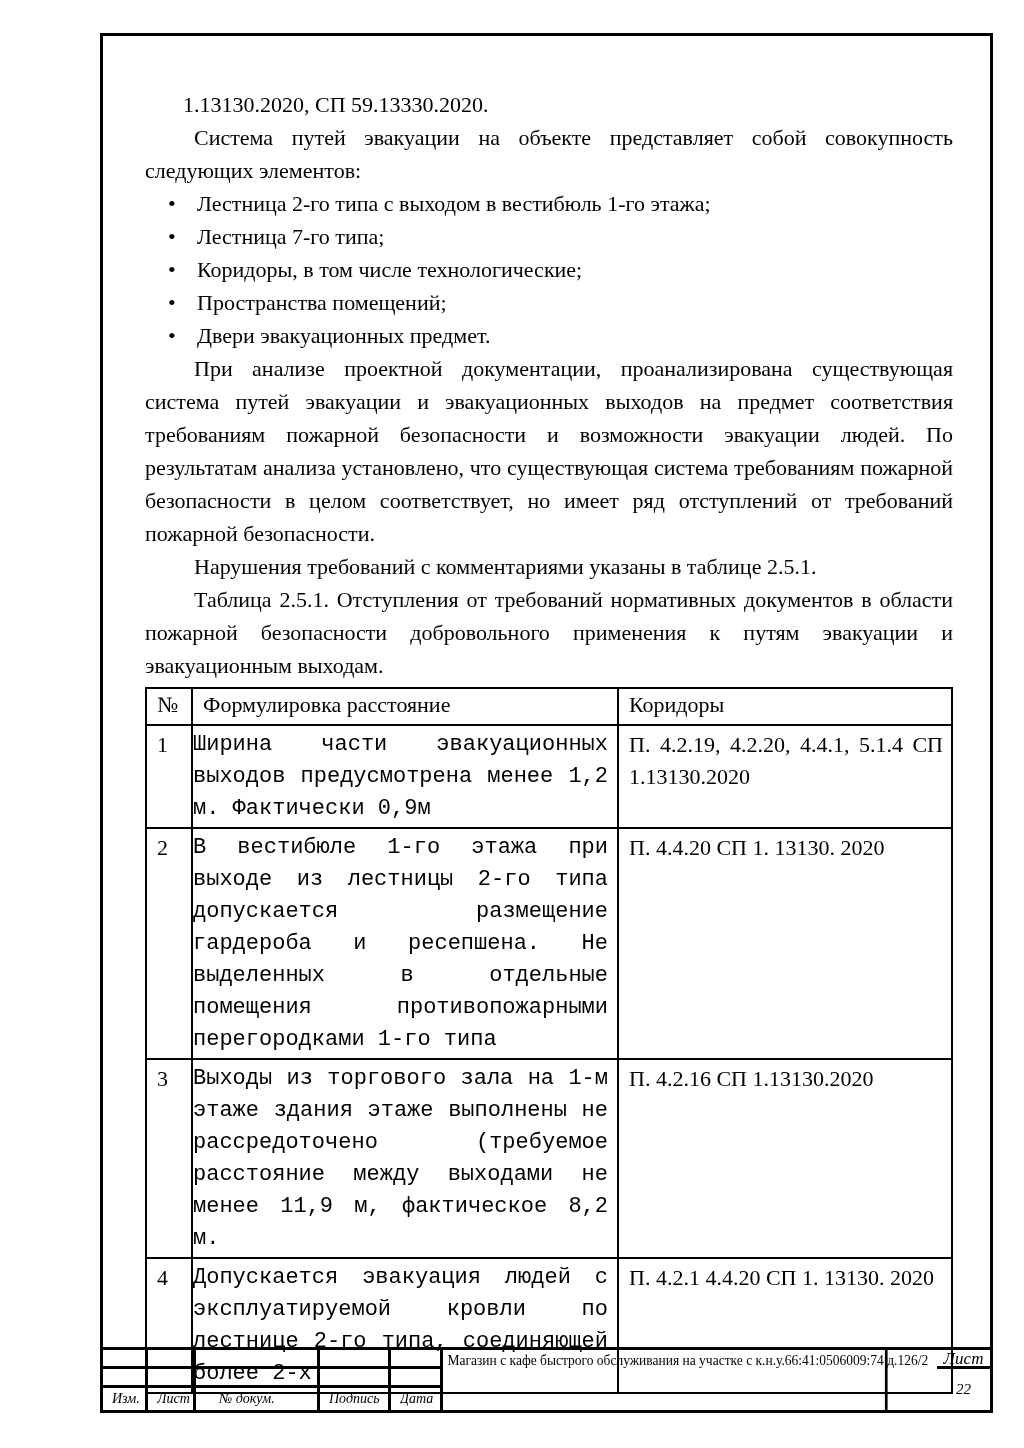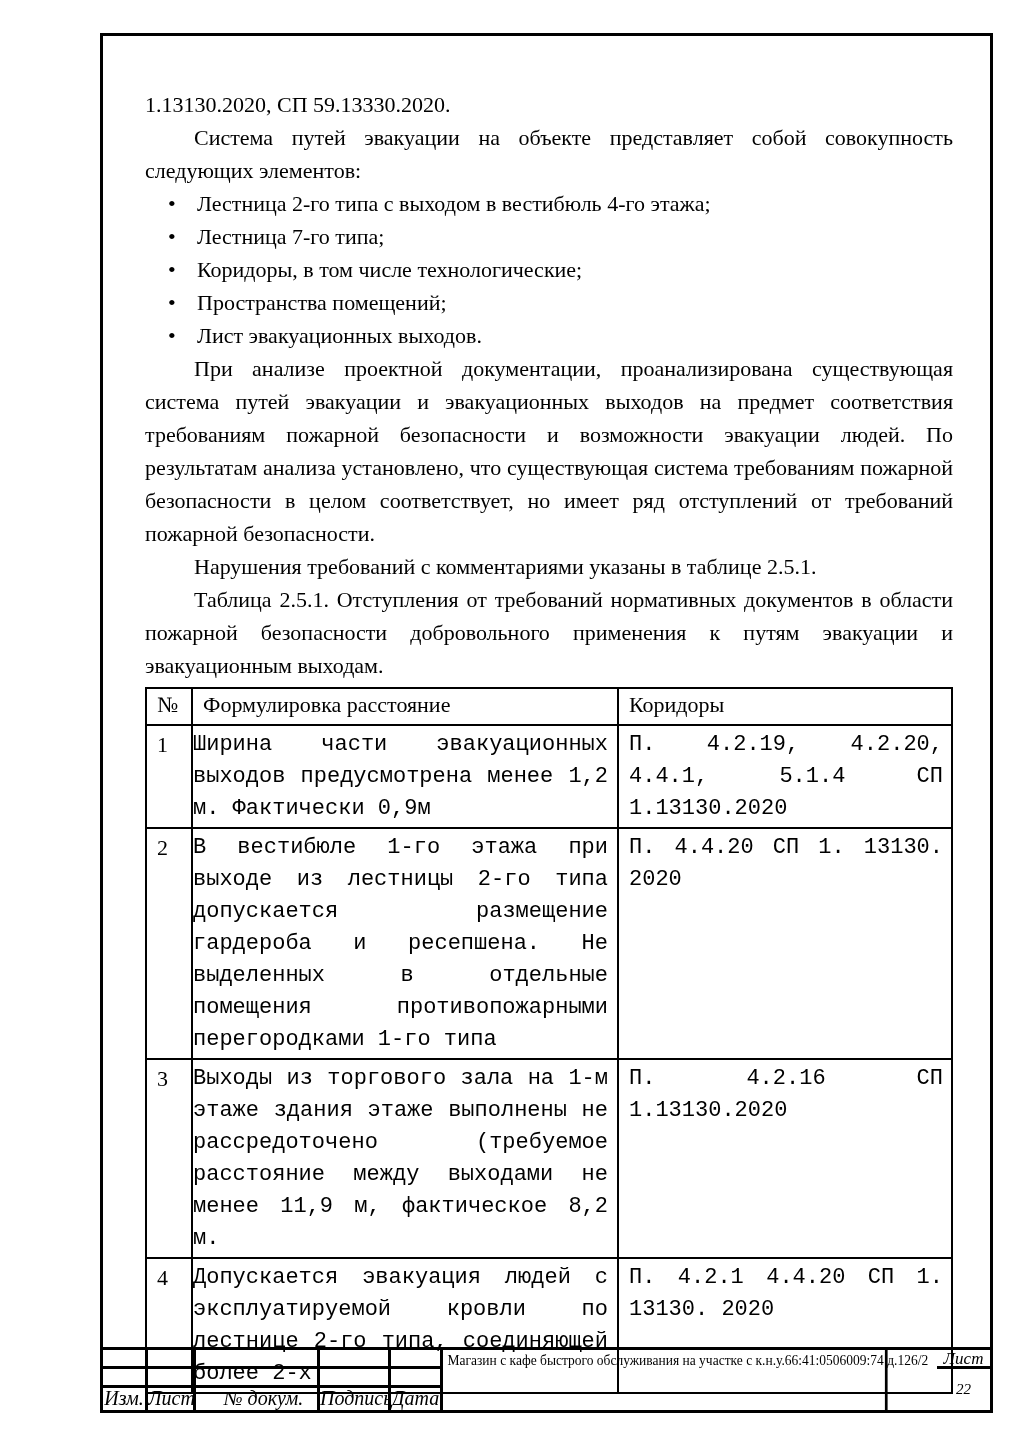--- a/index.html
+++ b/index.html
@@ -10,58 +10,58 @@
   
   .frame{
     position:absolute;left:100px;top:33px;width:893px;height:1380px;
     box-sizing:border-box;border:3px solid #000;
   }
   
   .content{
     position:absolute;left:145px;top:88px;width:808px;
     font-size:22px;line-height:33px;text-align:justify;
   }
-  .cont-line{text-align:left;}
+  .cont-line{text-align:left;margin-left:38px;}
   .para{text-indent:49px;}
   .bullets{margin:0;padding:0;list-style:none;}
   .bullets li{position:relative;padding-left:52px;text-align:left;}
   .bullet-mark{position:absolute;left:23px;top:0;}
   
   table.vtable{
     border-collapse:collapse;table-layout:fixed;width:806px;margin-top:5px;
   }
   table.vtable col.c-num{width:46px;}
   table.vtable col.c-viol{width:426px;}
   table.vtable col.c-basis{width:334px;}
   table.vtable th,table.vtable td{
     border:2px solid #000;vertical-align:top;font-weight:normal;
     font-size:22px;line-height:32px;
   }
   table.vtable th{height:33px;text-align:left;padding:1px 6px 1px 10px;line-height:30px;}
   td.cell-num{padding:3px 2px 2px 10px;text-align:left;}
   td.cell-viol{padding:3px 9px 2px 0;text-align:justify;font-family:Liberation Mono, monospace;}
-  td.cell-basis{padding:3px 8px 2px 10px;text-align:justify;font-family:Liberation Mono, monospace;}
+  td.cell-basis{padding:3px 8px 2px 10px;text-align:justify;}
   tr.row-1{height:97px;}
   tr.row-2{height:193px;}
   tr.row-3{height:162px;}
   tr.row-4{height:93px;}
   
   .tblock{
     position:absolute;left:100px;top:1347px;width:893px;height:66px;
     box-sizing:border-box;border:3px solid #000;
     display:grid;
     grid-template-columns:45px 48px 124px 71px 52px 1fr 53px;
     grid-template-rows:19px 19px 1fr;
   }
   .tblock>div{box-sizing:border-box;min-width:0;min-height:0;}
   .tblock .vr{border-right:3px solid #000;}
   .tblock .hb{border-bottom:3px solid #000;}
   .tb-label{
-    font-style:italic;font-size:20px;text-align:center;line-height:21px;
-    grid-row:3;white-space:nowrap;overflow:hidden;
+    font-style:italic;font-size:14px;text-align:left;line-height:21px;
+    grid-row:3;white-space:nowrap;overflow:hidden;margin-left:9px;
   }
   .tb-project{
     grid-column:6;grid-row:1/4;border-right:3px solid #000;
     font-size:15px;line-height:20px;white-space:nowrap;
     padding-left:5px;transform:scaleX(0.9);transform-origin:left top;
   }
   .tb-sheet-label{
     grid-column:7;grid-row:1;border-bottom:3px solid #000;
     font-style:italic;font-size:17px;text-align:center;line-height:18px;
   }
@@ -80,37 +80,37 @@
 
 <div class="content">
 
   <div class="cont-line">1.13130.2020, СП 59.13330.2020.</div>
 
   <div class="para">Система путей эвакуации на объекте представляет собой совокупность следующих элементов:</div>
 
   <ul class="bullets">
     <li>
       <span class="bullet-mark">•</span>
-      <span>Лестница 2-го типа с выходом в вестибюль 4-го этажа;</span>
+      <span>Лестница 2-го типа с выходом в вестибюль 1-го этажа;</span>
     </li>
     <li>
       <span class="bullet-mark">•</span>
       <span>Лестница 7-го типа;</span>
     </li>
     <li>
       <span class="bullet-mark">•</span>
       <span>Коридоры, в том числе технологические;</span>
     </li>
     <li>
       <span class="bullet-mark">•</span>
       <span>Пространства помещений;</span>
     </li>
     <li>
       <span class="bullet-mark">•</span>
-      <span>Лист эвакуационных выходов.</span>
+      <span>Двери эвакуационных предмет.</span>
     </li>
   </ul>
 
   <div class="para">При анализе проектной документации, проанализирована существующая система путей эвакуации и эвакуационных выходов на предмет соответствия требованиям пожарной безопасности и возможности эвакуации людей. По результатам анализа установлено, что существующая система требованиям пожарной безопасности в целом соответствует, но имеет ряд отступлений от требований пожарной безопасности.</div>
 
   <div class="para">Нарушения требований с комментариями указаны в таблице 2.5.1.</div>
 
   <div class="para">Таблица 2.5.1. Отступления от требований нормативных документов в области пожарной безопасности добровольного применения к путям эвакуации и эвакуационным выходам.</div>
 
   <table class="vtable">

